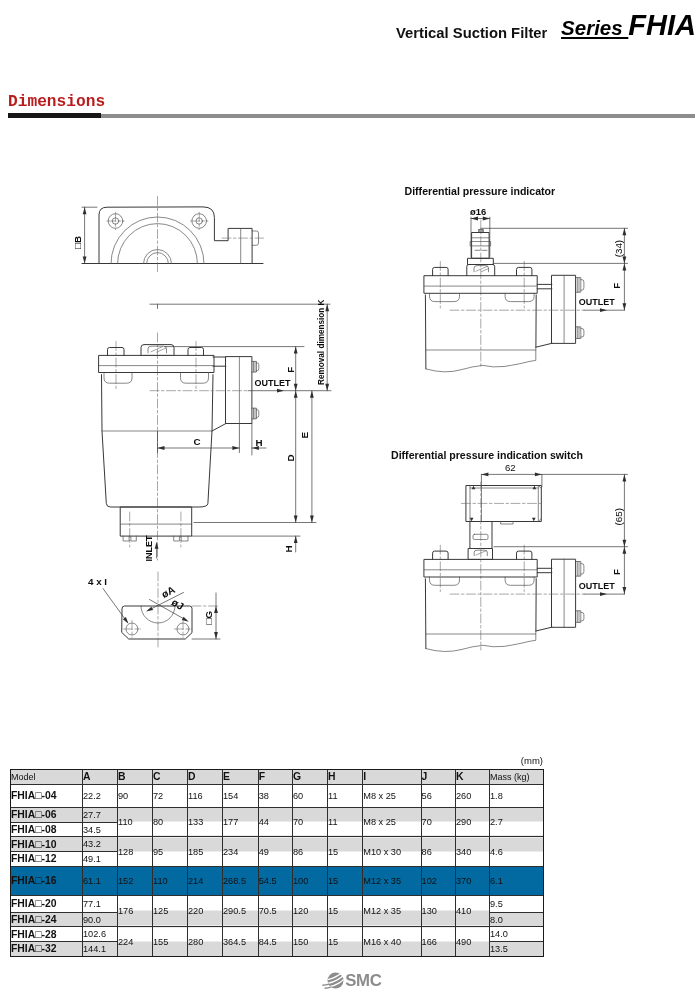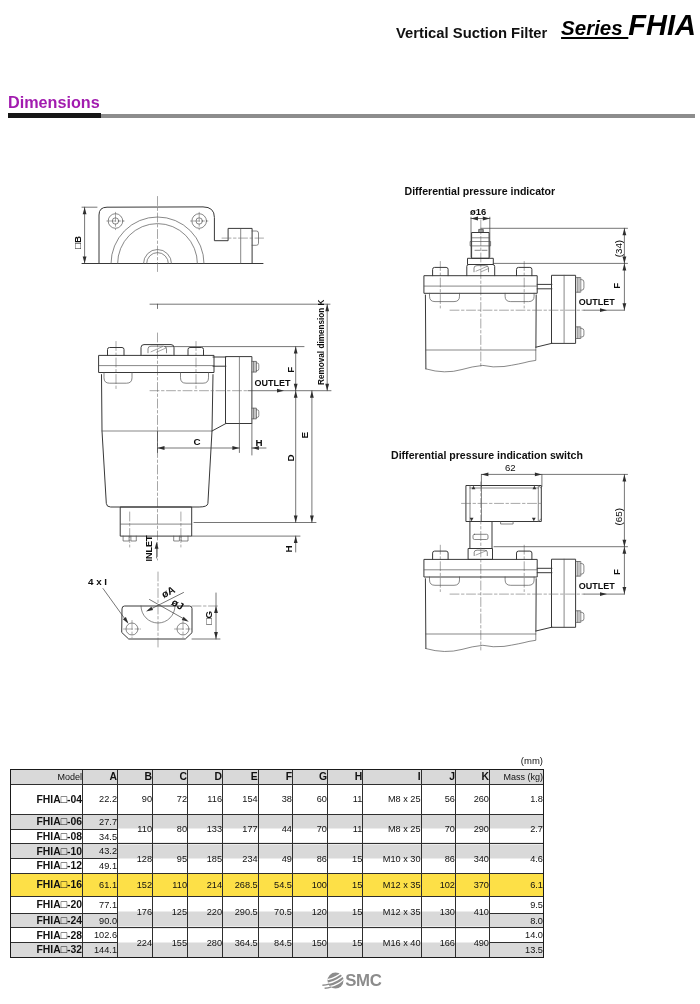--- a/index.html
+++ b/index.html
@@ -19,21 +19,21 @@
 svg .lb{font-weight:bold;font-size:9.8px;}
 svg .lb2{font-weight:bold;font-size:9px;}
 </style>
 </head>
 <body>
 
 <div class="abs" style="left:396px;top:25px;font-size:14.8px;font-weight:bold;color:#111;">Vertical Suction Filter</div>
 
 <div class="abs" style="right:4px;top:9px;font-style:italic;font-weight:bold;color:#000;white-space:nowrap;"><span style="font-size:20.5px;text-decoration:underline;">Series&nbsp;</span><span style="font-size:29px;margin-top:40px;">FHIA</span></div>
 
-<div class="abs" style="left:8px;top:92.5px;font-size:16.2px;font-weight:bold;color:#a21caf;">Dimensions</div>
+<div class="abs" style="left:8px;top:92.5px;font-size:16.2px;font-weight:bold;color:#b91c1c;font-family:Liberation Mono, monospace;">Dimensions</div>
 
 <div class="abs" style="left:8px;top:113px;width:93px;height:4.5px;background:#161616;"></div>
 
 <div class="abs" style="left:101px;top:113.5px;width:594px;height:4px;background:#8d8d8d;"></div>
 
 <svg class="abs" style="left:0;top:130px;" width="700" height="630" viewBox="0 130 700 630" fill="none" stroke-linecap="round" stroke-linejoin="round">
 <defs>
 <path id="ah" d="M0,0 L-7,1.9 L-7,-1.9 Z" fill="#2e2e2e" stroke="none"></path>
 </defs>
 
@@ -463,21 +463,21 @@
 <use href="#ah" transform="translate(624.4,546.7) rotate(-90)"></use>
 <use href="#ah" transform="translate(624.4,594.1) rotate(90)"></use>
 </g>
 
 <text class="lb" transform="translate(619.5,575) rotate(-90)">F</text>
 </svg>
 
 <div class="abs" style="left:463px;top:755px;width:80px;text-align:right;font-size:9.5px;color:#111;">(mm)</div>
 
 <div id="tblwrap" class="abs" style="left:10px;top:769px;">
-<table style="border-collapse:collapse;table-layout:fixed;width:533px;font-size:9.2px;color:#111;text-align:right;">
+<table style="border-collapse:collapse;table-layout:fixed;width:533px;font-size:9.2px;color:#111;text-align:left;">
 <colgroup>
 <col style="width:72px">
         <col style="width:35px">
         <col style="width:35px">
         <col style="width:35px">
         <col style="width:35px">
         <col style="width:35.7px">
         <col style="width:34.3px">
         <col style="width:35px">
         <col style="width:35.3px">
@@ -497,21 +497,21 @@
           <td class="c hb">E</td>
           <td class="c hb">F</td>
           <td class="c hb">G</td>
           <td class="c hb">H</td>
           <td class="c hb">I</td>
           <td class="c hb">J</td>
           <td class="c hb">K</td>
           <td class="c" style="font-size:9px;">Mass (kg)</td>
 </tr>
 
-<tr style="height:30px;">
+<tr style="height:23px;">
 <td class="c m">FHIA□-04</td>
           <td class="c">22.2</td>
           <td class="c">90</td>
           <td class="c">72</td>
           <td class="c">116</td>
           <td class="c">154</td>
           <td class="c">38</td>
           <td class="c">60</td>
           <td class="c">11</td>
           <td class="c">M8 x 25</td>
@@ -555,21 +555,21 @@
           <td class="c gw" rowspan="2">86</td>
           <td class="c gw" rowspan="2">340</td>
           <td class="c gw" rowspan="2">4.6</td>
 </tr>
 
 <tr style="height:14.7px;">
 <td class="c m">FHIA□-12</td>
           <td class="c">49.1</td>
 </tr>
 
-<tr style="height:23px;background:#fde047;">
+<tr style="height:29px;background:#0369a1;">
 <td class="c m">FHIA□-16</td>
           <td class="c">61.1</td>
           <td class="c">152</td>
           <td class="c">110</td>
           <td class="c">214</td>
           <td class="c">268.5</td>
           <td class="c">54.5</td>
           <td class="c">100</td>
           <td class="c">15</td>
           <td class="c">M12 x 35</td>

